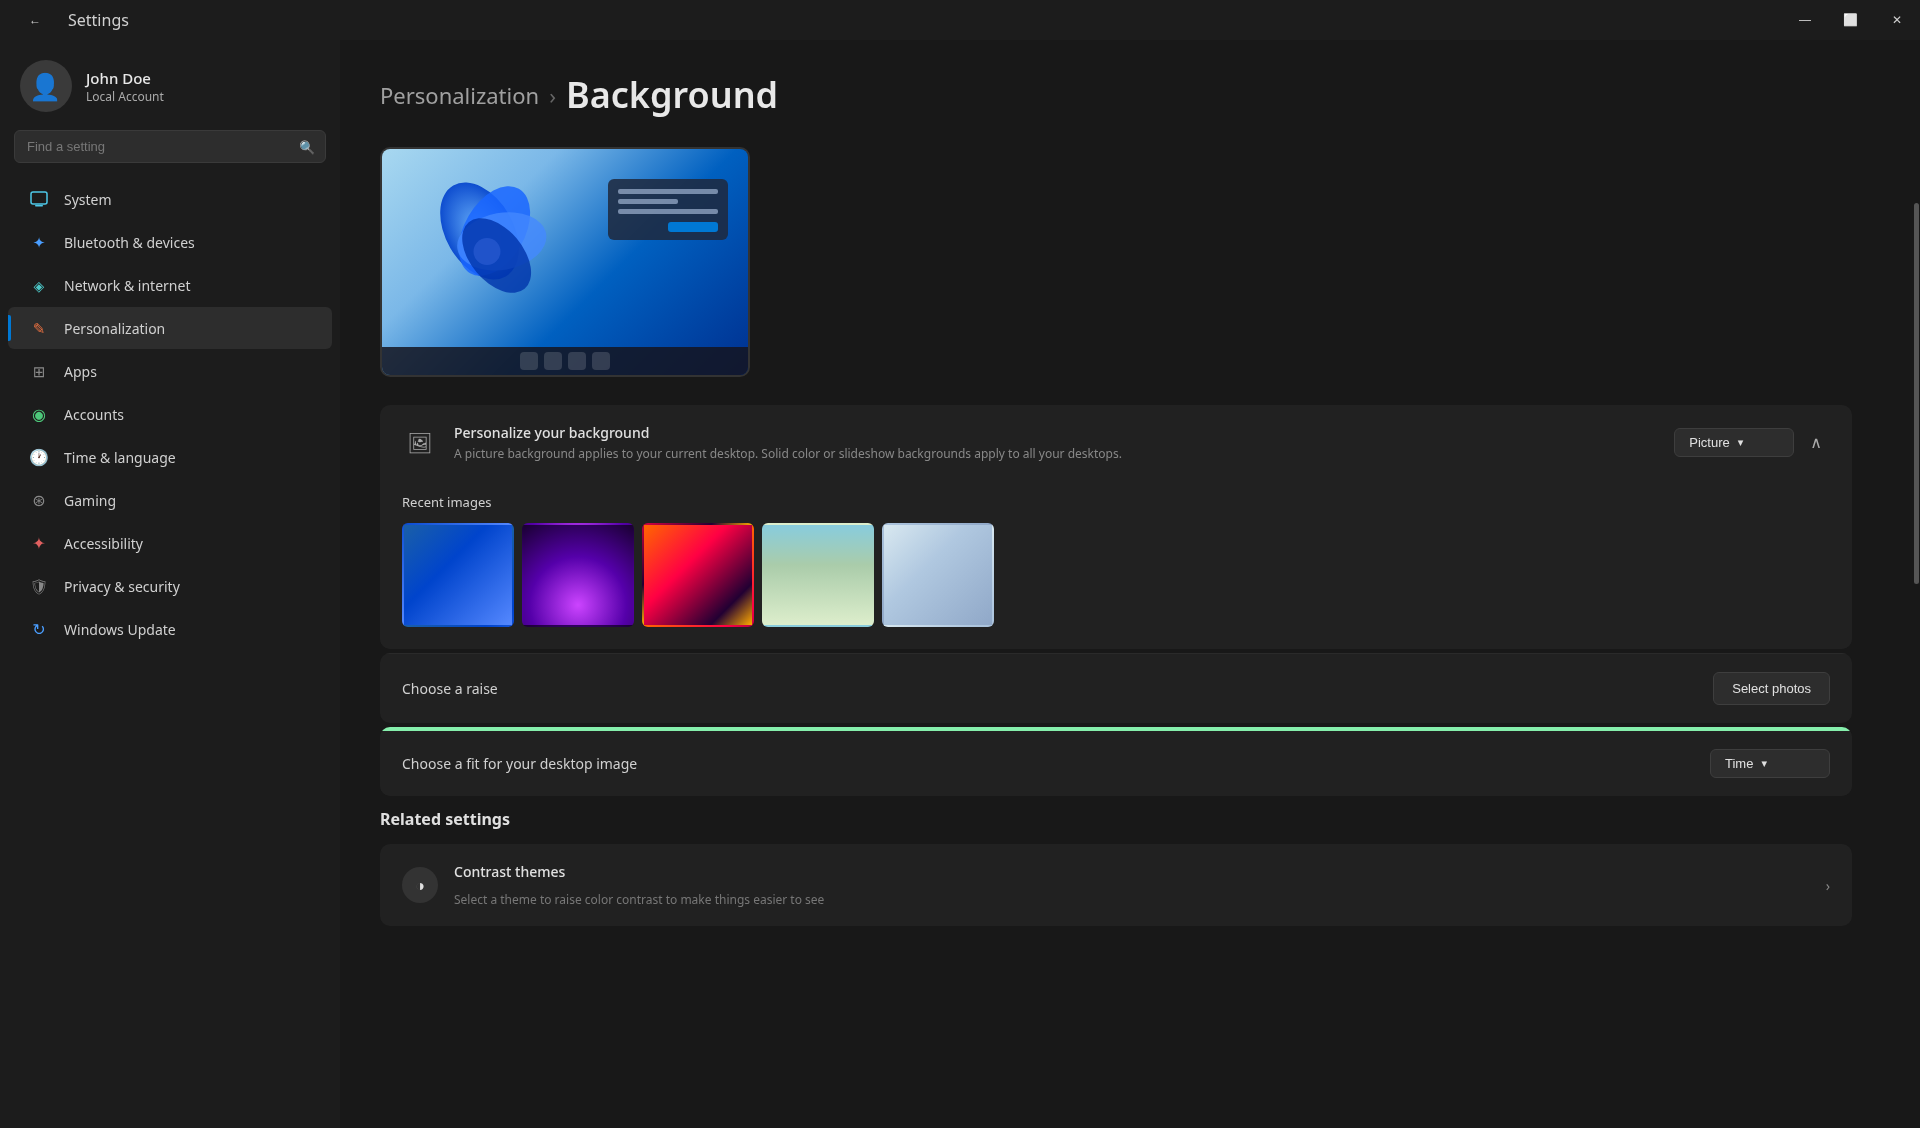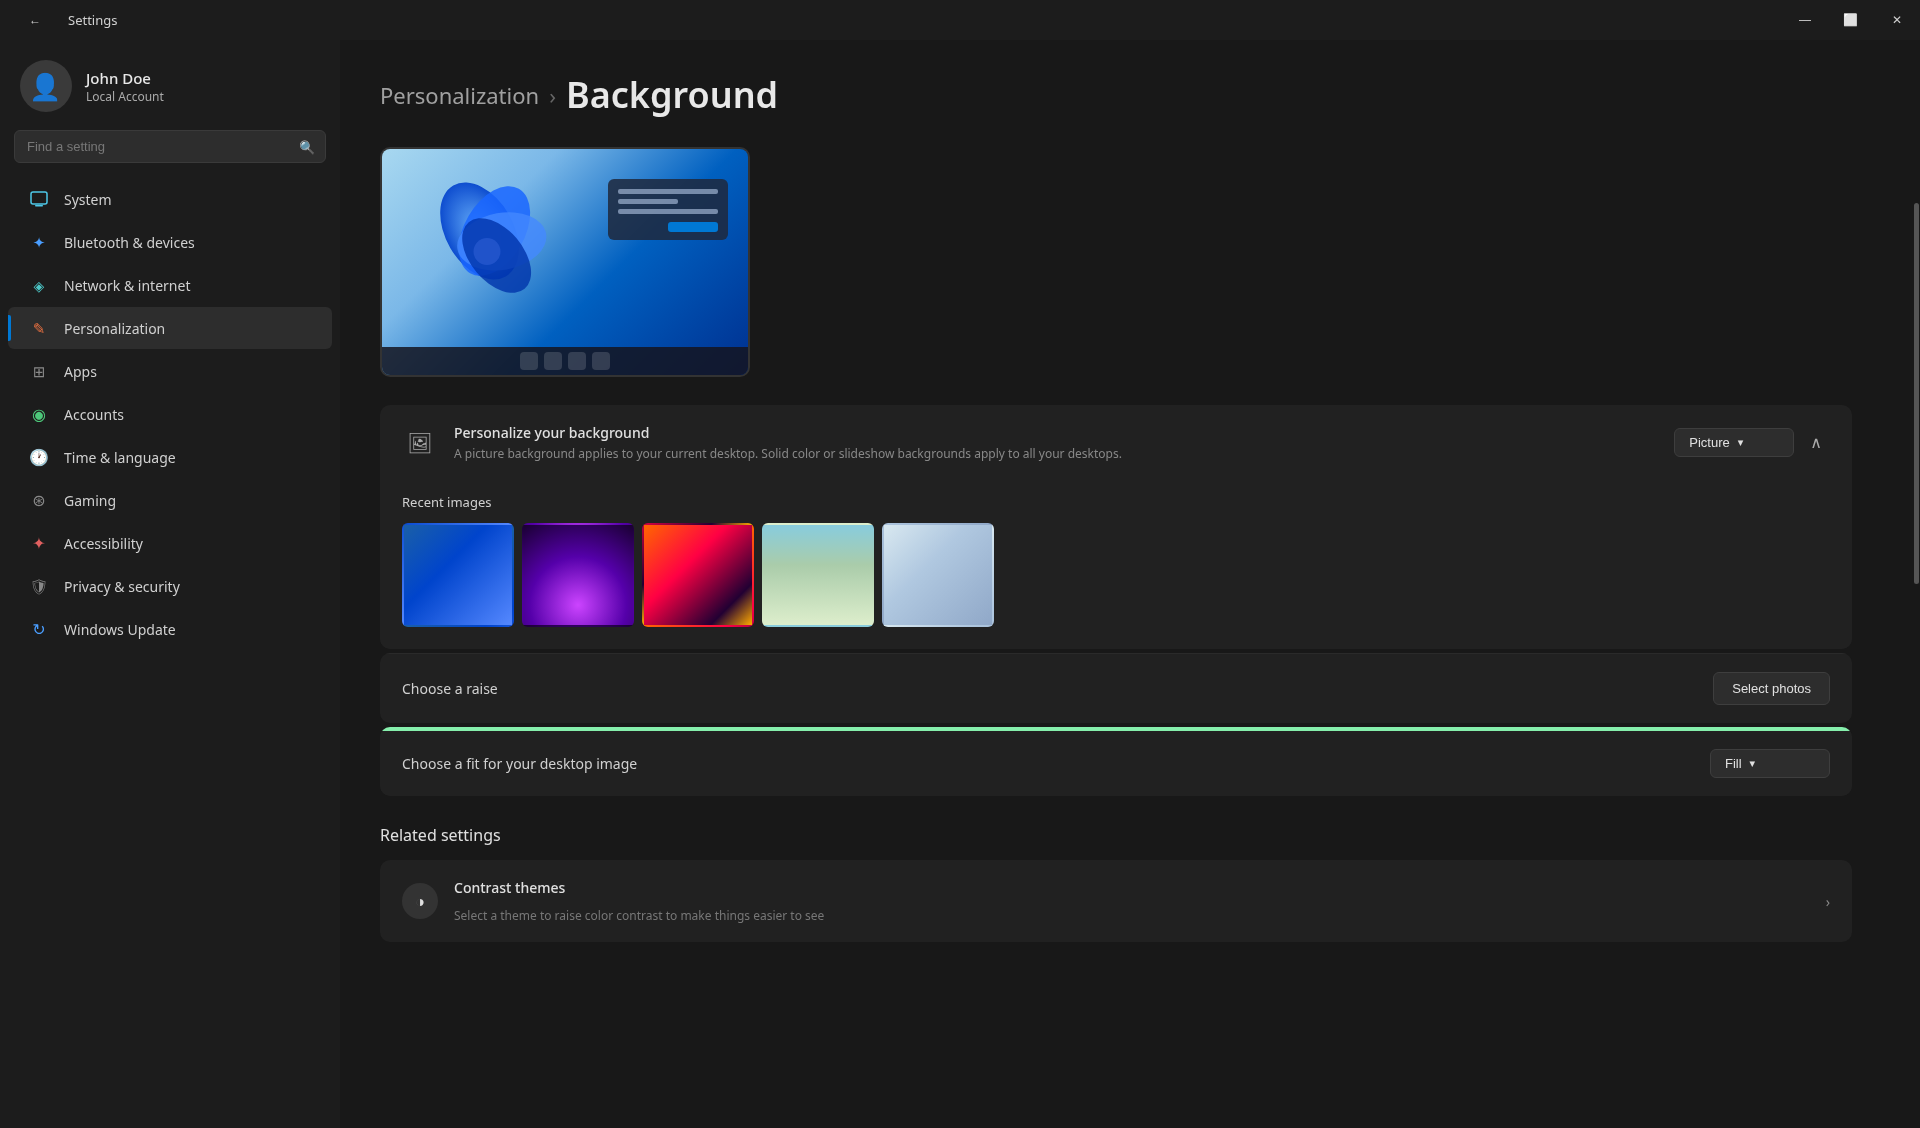--- a/index.html
+++ b/index.html
@@ -23,21 +23,21 @@
       height: 40px;
       background: #1c1c1c;
       flex-shrink: 0;
     }
     .titlebar-left {
       display: flex;
       align-items: center;
       gap: 10px;
     }
     .titlebar-title {
-      font-size: 13px;
+      font-size: 16px;
       color: #d0d0d0;
     }
     .titlebar-controls {
       display: flex;
       height: 40px;
     }
     .titlebar-btn {
       width: 46px;
       height: 40px;
       display: flex;
@@ -404,22 +404,22 @@
     .choose-fit-label {
       flex: 1;
       font-size: 14px;
       color: #d0d0d0;
     }
 
     
     .related-settings-title {
       font-size: 16px;
       color: #e0e0e0;
-      margin: 28px 0 14px 0;
-      font-weight: 400;
+      margin: 12px 0 14px 0;
+      font-weight: 700;
     }
     .related-card {
       background: #212121;
       border-radius: 10px;
       display: flex;
       align-items: center;
       padding: 18px 22px;
       gap: 16px;
     }
     .related-icon {
@@ -620,21 +620,21 @@
       <div class="choose-photo-row">
         <span class="choose-photo-label">Choose a raise</span>
         <button class="browse-btn">Select photos</button>
       </div>
     </div>
 
     <div class="settings-card" style="margin-top:4px;">
       <div class="choose-fit-row">
         <span class="choose-fit-label">Choose a fit for your desktop image</span>
         <button class="dropdown-btn">
-          <span>Fill</span>
+          <span>Time</span>
           <span style="font-size:11px;">▾</span>
         </button>
       </div>
     </div>
 
     <div class="related-settings-title">Related settings</div>
     <div class="related-card">
       <div class="related-icon">
         <span style="font-size:16px;">◑</span>
       </div>

